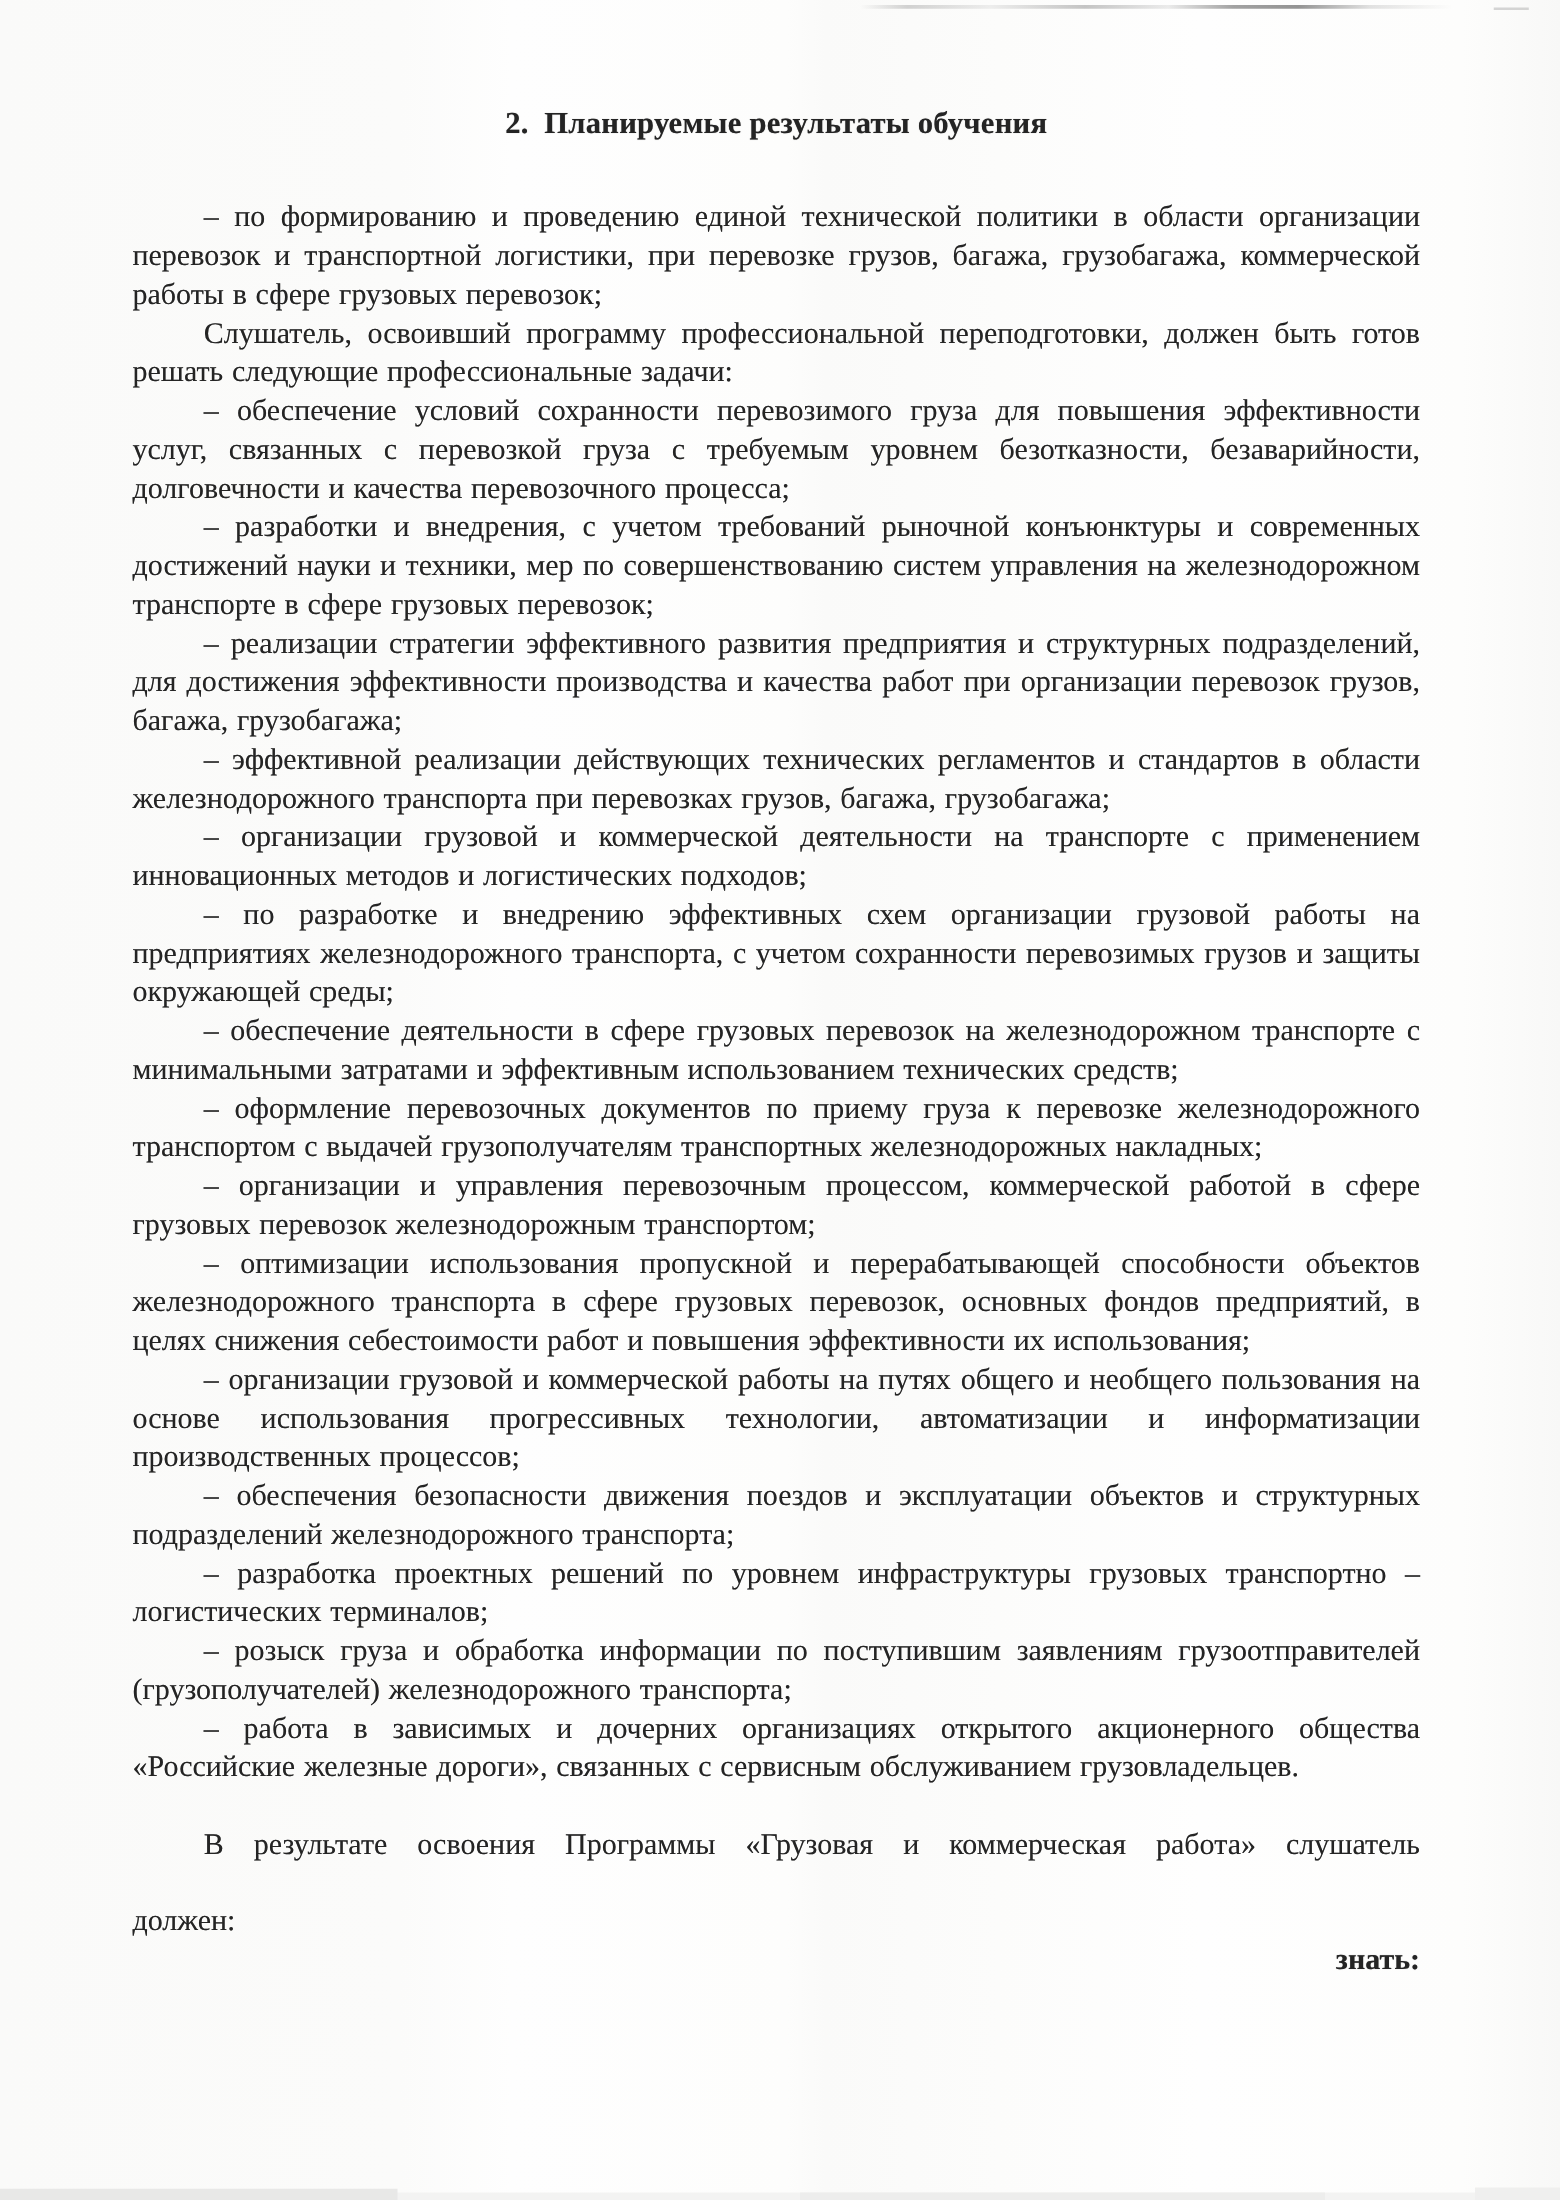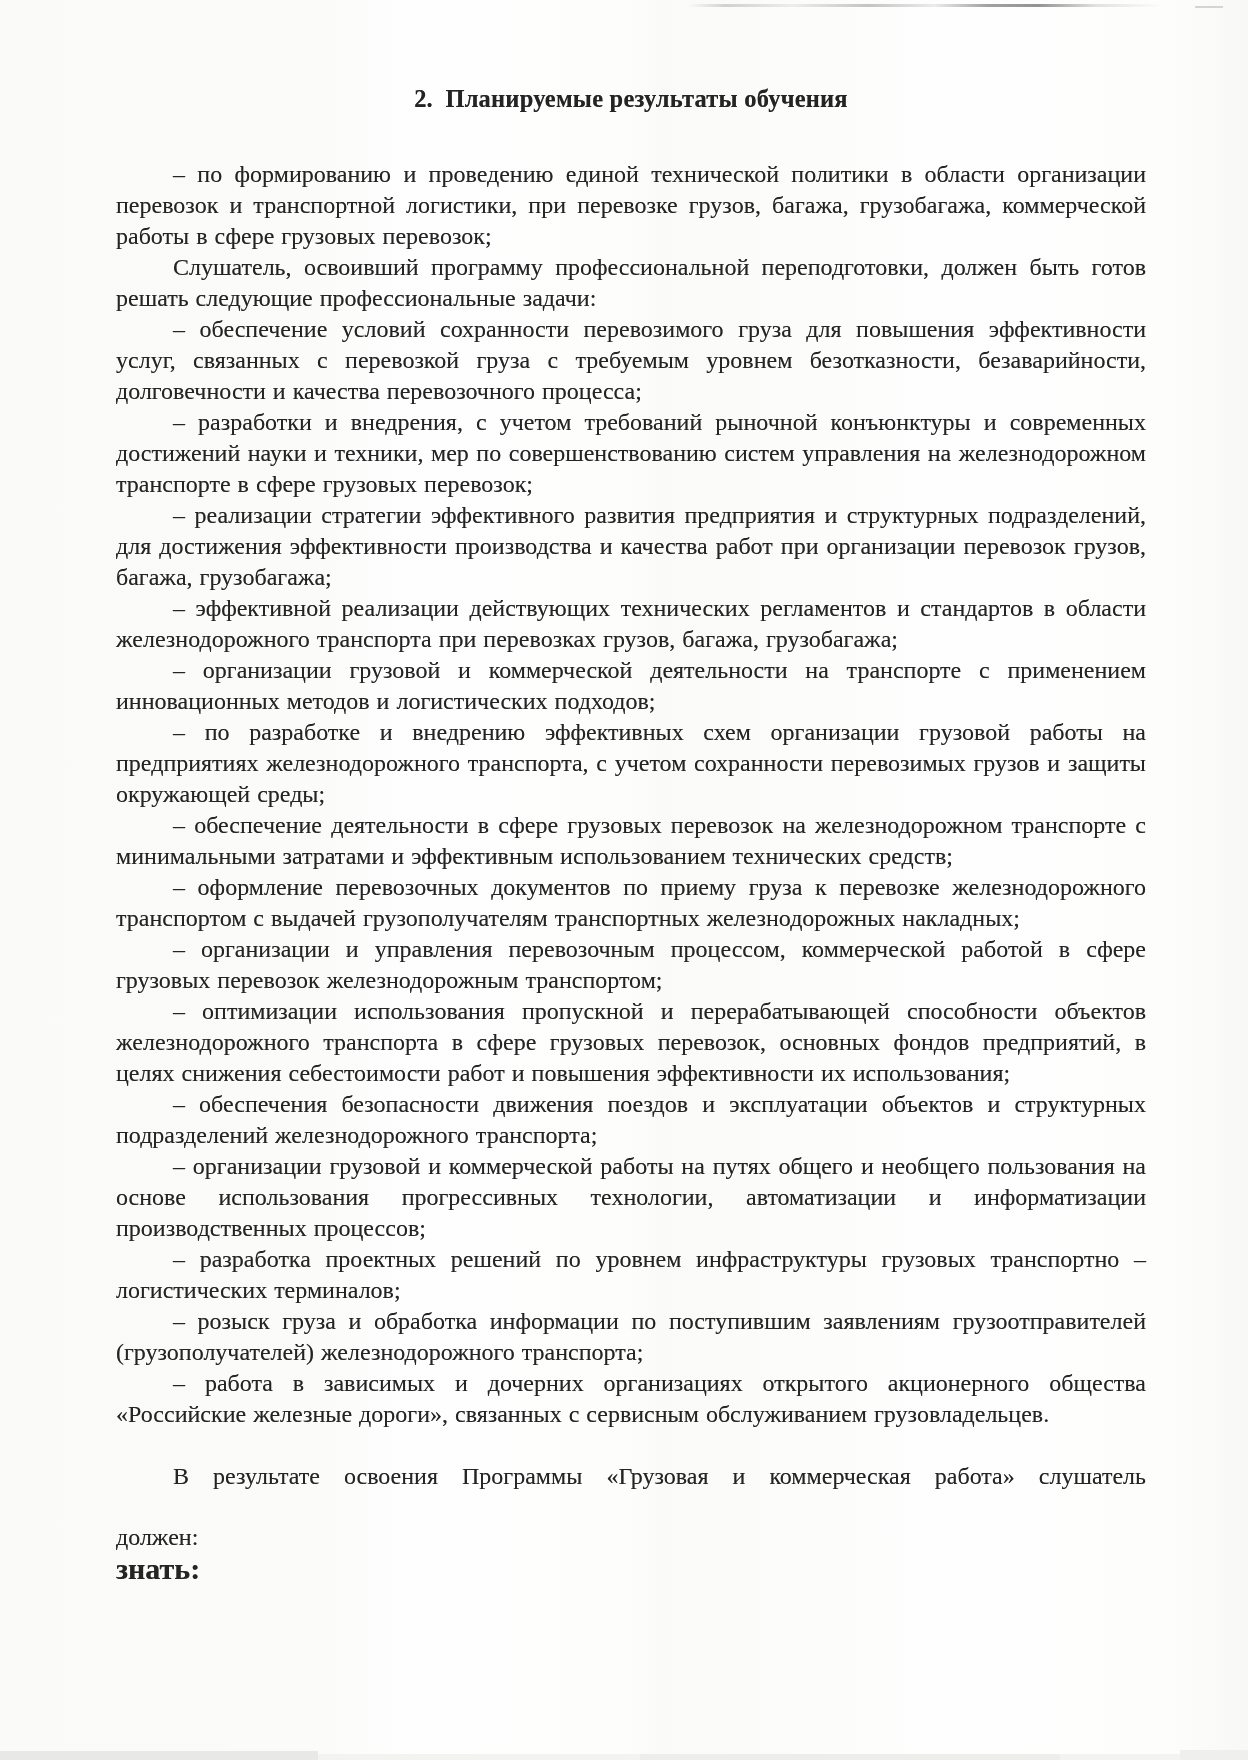--- a/index.html
+++ b/index.html
@@ -58,21 +58,21 @@
     background: #ededec;
   }
   .artifact-bottom-right {
     position: absolute;
     left: 1180px; bottom: 0;
     width: 68px; height: 10px;
     background: #efefee;
   }
   .content {
     position: absolute;
-    left: 116px;
+    left: 106px;
     top: 84px;
     width: 1030px;
   }
   .title {
     margin: 0 0 45px 0;
     font-size: 24.5px;
     line-height: 30px;
     font-weight: bold;
     text-align: center;
     letter-spacing: 0.2px;
@@ -96,25 +96,26 @@
     text-align-last: justify;
   }
   .cline {
     display: block;
     text-indent: 0;
     text-align: left;
     margin-top: 30px;
   }
   .know {
     margin: 0;
-    font-size: 30px;
+    font-size: 24px;
     line-height: 31px;
     font-weight: bold;
     text-indent: 0;
     text-shadow: 0 0 0.6px rgba(30,30,30,0.55);
+    text-align: right;
   }
 </style>
 </head>
 <body>
 
 <div class="page">
   <div class="artifact-top"></div>
   <div class="artifact-top2"></div>
 
   <div class="content">
@@ -126,22 +127,22 @@
     <p class="para">– обеспечение условий сохранности перевозимого груза для повышения эффективности услуг, связанных с перевозкой груза с требуемым уровнем безотказности, безаварийности, долговечности и качества перевозочного процесса;</p>
     <p class="para">– разработки и внедрения, с учетом требований рыночной конъюнктуры и современных достижений науки и техники, мер по совершенствованию систем управления на железнодорожном транспорте в сфере грузовых перевозок;</p>
     <p class="para">– реализации стратегии эффективного развития предприятия и структурных подразделений, для достижения эффективности производства и качества работ при организации перевозок грузов, багажа, грузобагажа;</p>
     <p class="para">– эффективной реализации действующих технических регламентов и стандартов в области железнодорожного транспорта при перевозках грузов, багажа, грузобагажа;</p>
     <p class="para">– организации грузовой и коммерческой деятельности на транспорте с применением инновационных методов и логистических подходов;</p>
     <p class="para">– по разработке и внедрению эффективных схем организации грузовой работы на предприятиях железнодорожного транспорта, с учетом сохранности перевозимых грузов и защиты окружающей среды;</p>
     <p class="para">– обеспечение деятельности в сфере грузовых перевозок на железнодорожном транспорте с минимальными затратами и эффективным использованием технических средств;</p>
     <p class="para">– оформление перевозочных документов по приему груза к перевозке железнодорожного транспортом с выдачей грузополучателям транспортных железнодорожных накладных;</p>
     <p class="para">– организации и управления перевозочным процессом, коммерческой работой в сфере грузовых перевозок железнодорожным транспортом;</p>
     <p class="para">– оптимизации использования пропускной и перерабатывающей способности объектов железнодорожного транспорта в сфере грузовых перевозок, основных фондов предприятий, в целях снижения себестоимости работ и повышения эффективности их использования;</p>
+    <p class="para">– организации грузовой и коммерческой работы на путях общего и необщего пользования на основе использования прогрессивных технологии, автоматизации и информатизации производственных процессов;</p>
     <p class="para">– обеспечения безопасности движения поездов и эксплуатации объектов и структурных подразделений железнодорожного транспорта;</p>
-    <p class="para">– организации грузовой и коммерческой работы на путях общего и необщего пользования на основе использования прогрессивных технологии, автоматизации и информатизации производственных процессов;</p>
     <p class="para">– разработка проектных решений по уровнем инфраструктуры грузовых транспортно – логистических терминалов;</p>
     <p class="para">– розыск груза и обработка информации по поступившим заявлениям грузоотправителей (грузополучателей) железнодорожного транспорта;</p>
     <p class="para">– работа в зависимых и дочерних организациях открытого акционерного общества «Российские железные дороги», связанных с сервисным обслуживанием грузовладельцев.</p>
 
     <p class="para closing">
       <span class="jline">В результате освоения Программы «Грузовая и коммерческая работа» слушатель</span>
       <span class="cline">должен:</span>
     </p>
 
     <p class="know">знать:</p>

